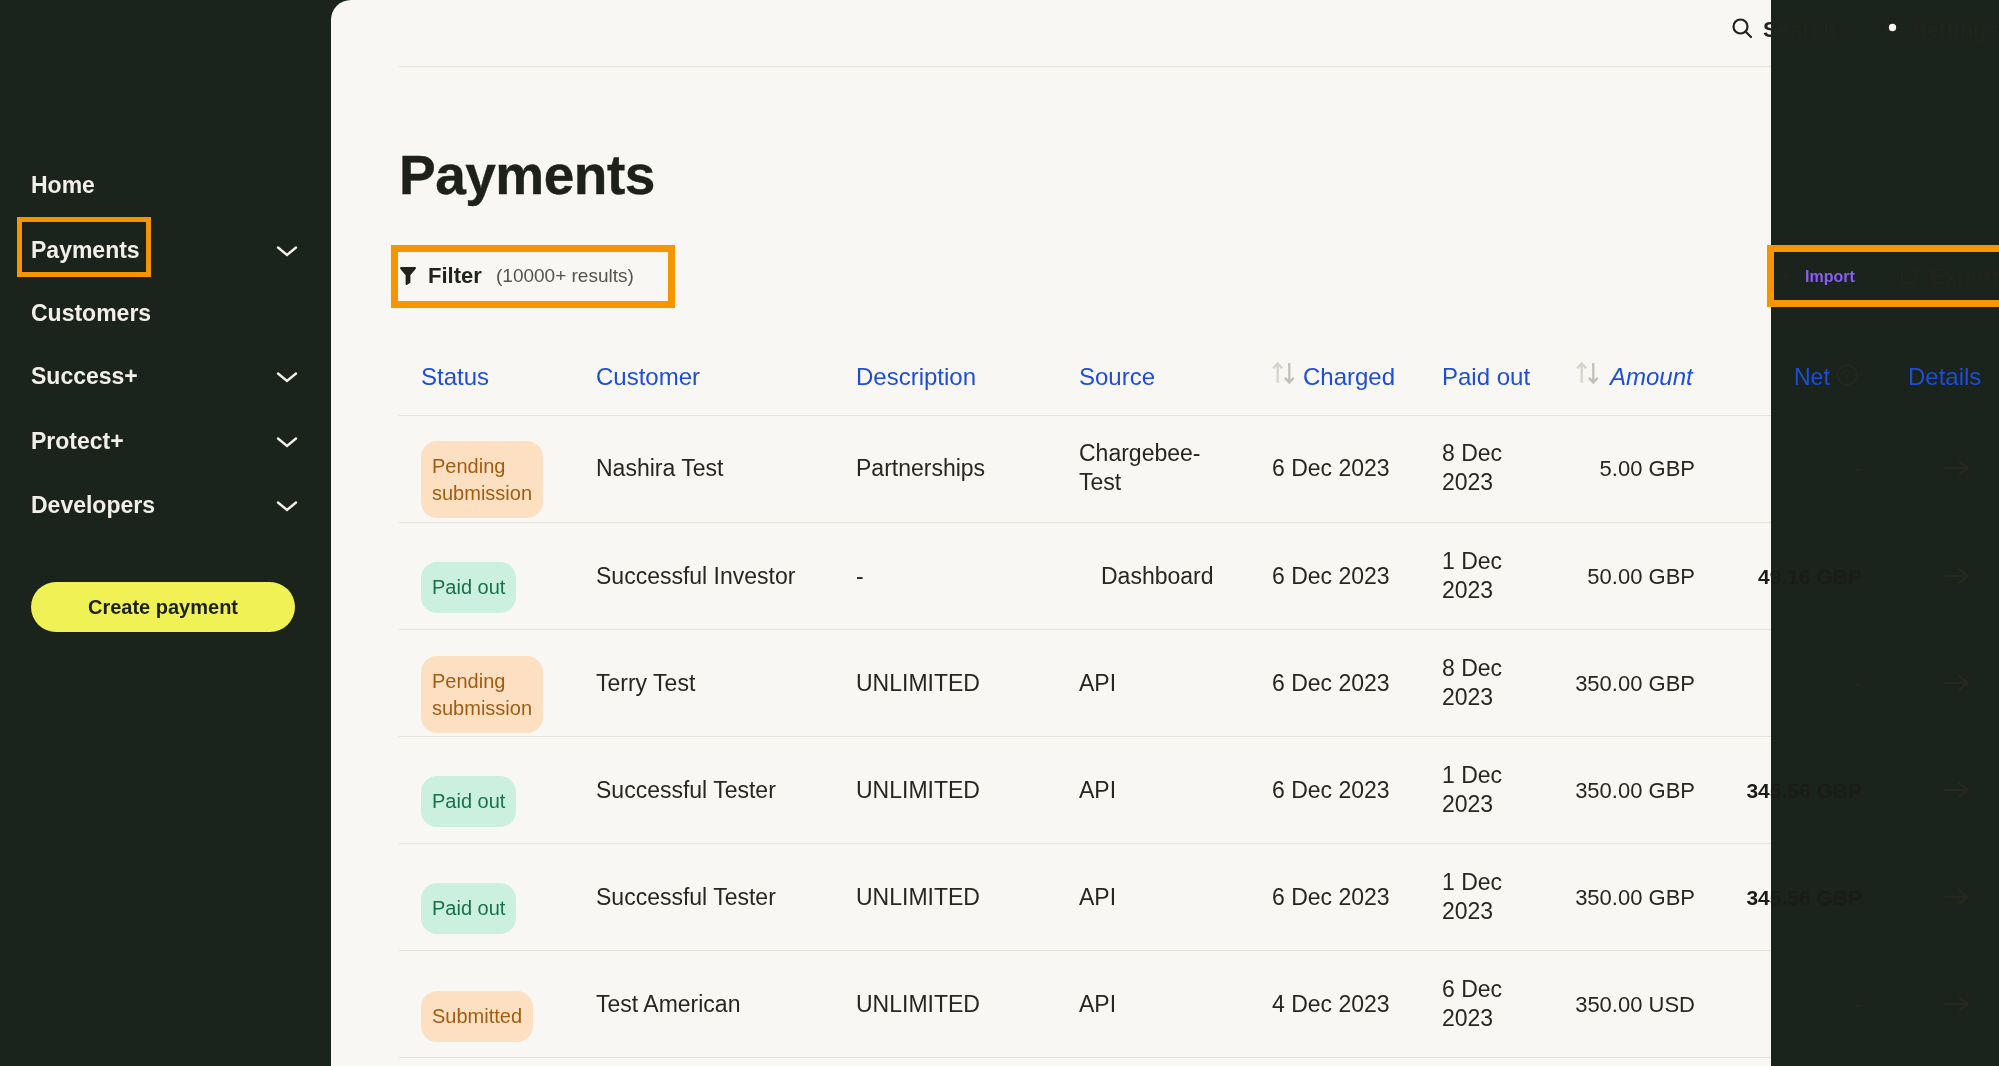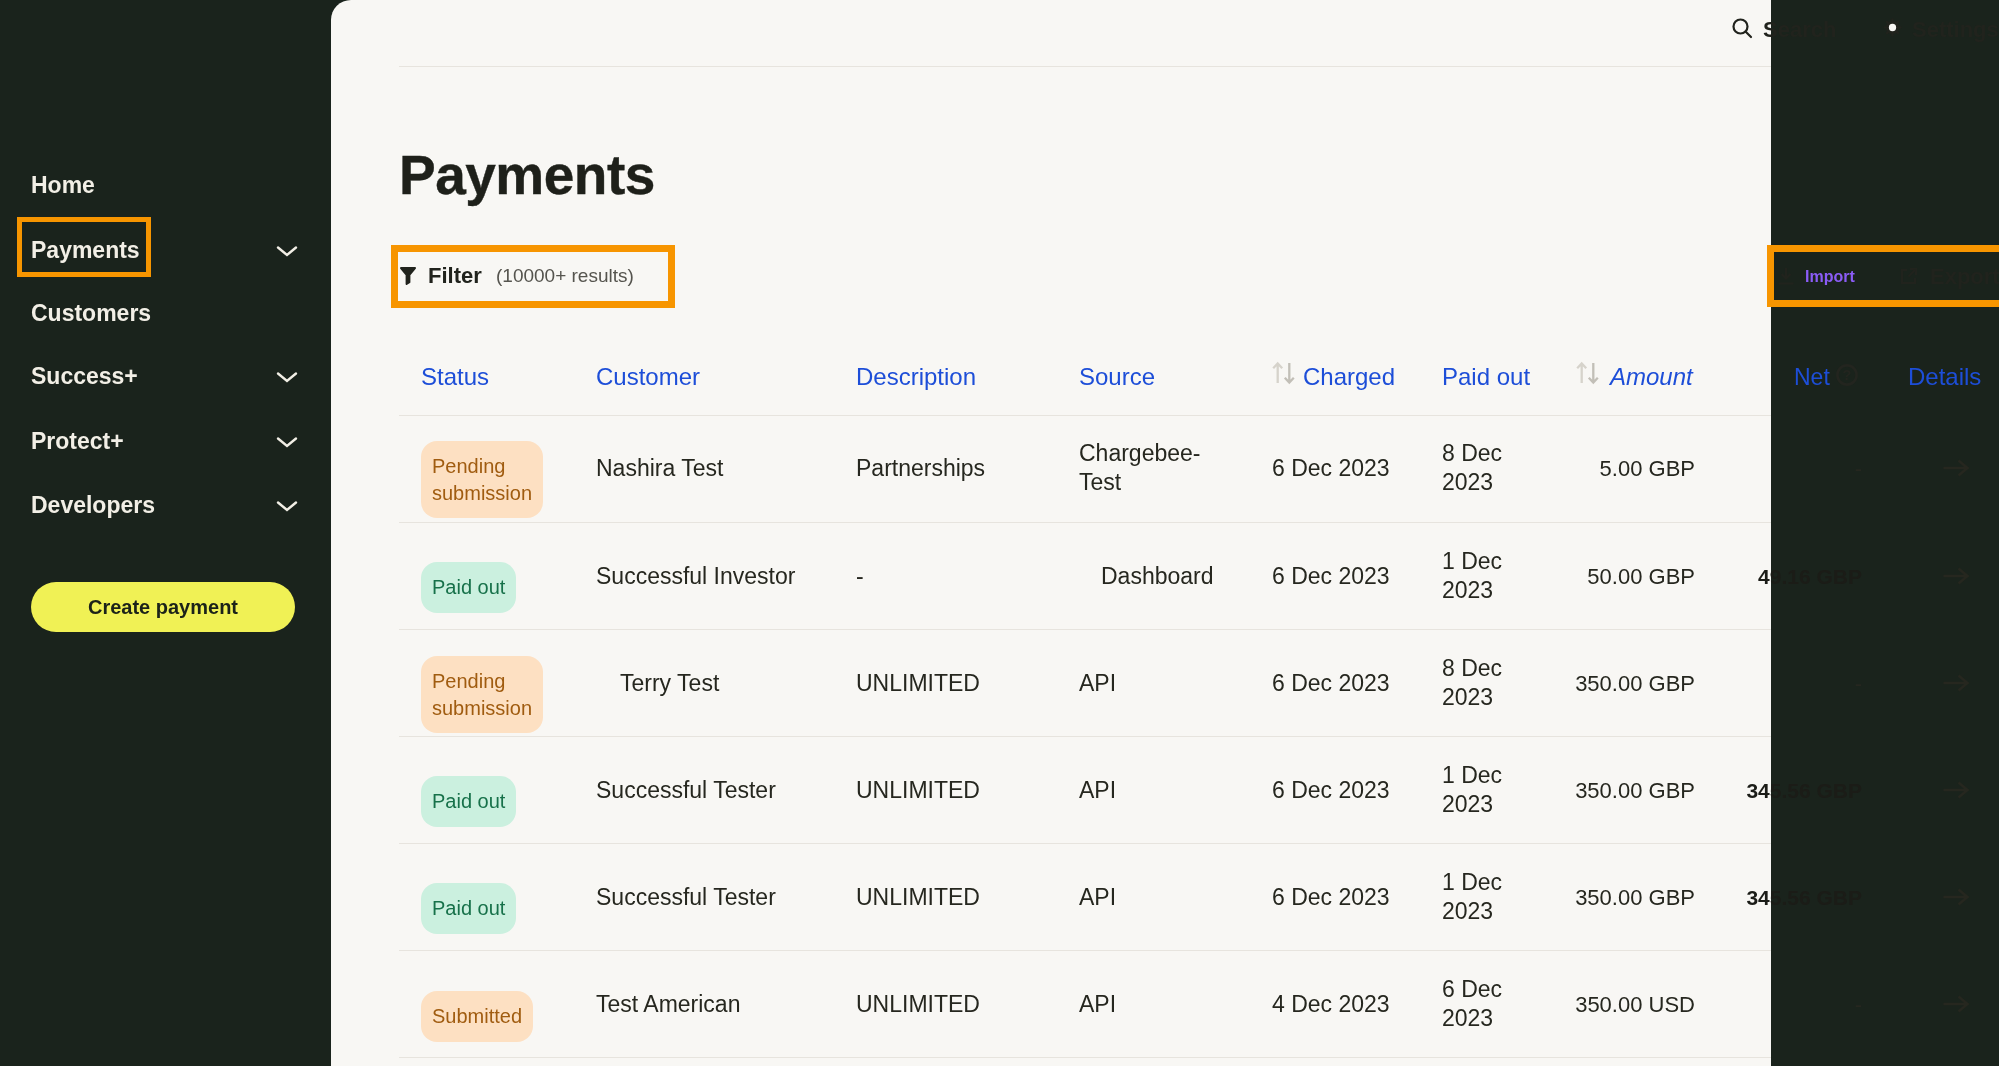--- a/index.html
+++ b/index.html
@@ -148,21 +148,21 @@
     <div class="cell cy" style="left:748px; top:576px;margin-left:22px;">Dashboard</div>
     <div class="cell cy" style="left:941px; top:576px;">6 Dec 2023</div>
     <div class="cell cy" style="left:1111px; top:576px;">1 Dec<br>2023</div>
     <div class="cell cy right" style="font-size:22px; left:1164px; width:200px; top:576px;">50.00 GBP</div>
     <div class="cell cy right" style="font-size:21px; left:1331px; width:200px; top:576px; font-weight:bold; color:#1B1C17;">49.16 GBP</div>
     <svg class="abs" style="left:1611px; top:564px;" width="28" height="24" viewBox="0 0 28 24">
       <path d="M1.5 12 H25 M16.5 4.5 L25.5 12 L16.5 19.5" fill="none" stroke="#26271F" stroke-width="2.5"></path>
     </svg>
 
     <div class="badge b-peach" style="top:656px;">Pending<br>submission</div>
-    <div class="cell cy" style="left:265px; top:683px;margin-left:24px;">Terry Test</div>
+    <div class="cell cy" style="left:265px; top:683px;">Terry Test</div>
     <div class="cell cy" style="left:525px; top:683px;">UNLIMITED</div>
     <div class="cell cy" style="left:748px; top:683px;">API</div>
     <div class="cell cy" style="left:941px; top:683px;">6 Dec 2023</div>
     <div class="cell cy" style="left:1111px; top:683px;">8 Dec<br>2023</div>
     <div class="cell cy right" style="font-size:22px; left:1164px; width:200px; top:683px;">350.00 GBP</div>
     <div class="cell cy right" style="font-size:22px; left:1331px; width:200px; top:683px;">-</div>
     <svg class="abs" style="left:1611px; top:671px;" width="28" height="24" viewBox="0 0 28 24">
       <path d="M1.5 12 H25 M16.5 4.5 L25.5 12 L16.5 19.5" fill="none" stroke="#26271F" stroke-width="2.5"></path>
     </svg>
 

